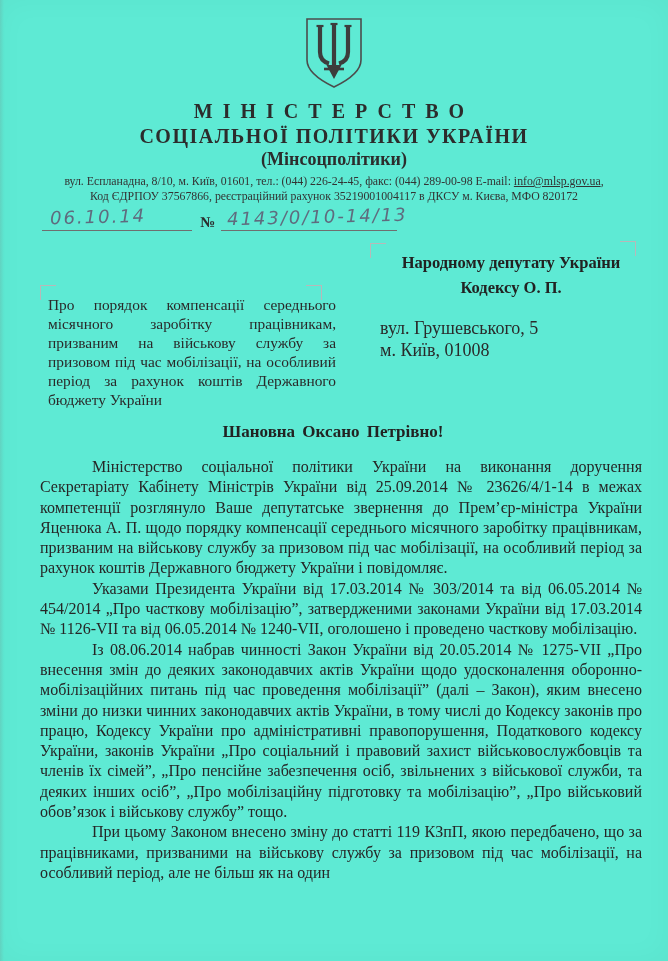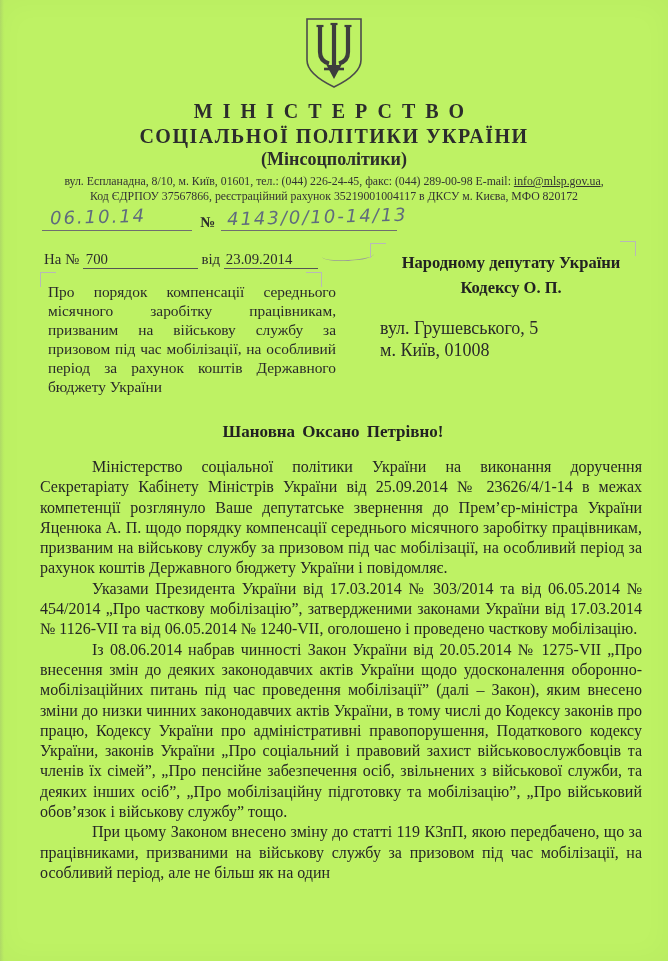--- a/index.html
+++ b/index.html
@@ -1,20 +1,20 @@
 <!DOCTYPE html>
 <html lang="uk"><head>
 <meta charset="utf-8">
 <style>
   html,body { margin:0; padding:0; background:#e8e8e8; }
   .page {
     position:relative;
     width:668px; height:961px;
     margin:0 auto;
-    background:#bef264;
+    background:#5eead4;
     font-family:"Liberation Serif", serif;
     color:#262626;
     overflow:hidden;
     box-shadow:inset 0 0 30px rgba(0,0,0,0.03);
   }
   
   .scan-edge { position:absolute; left:0; top:0; bottom:0; width:4px;
     background:linear-gradient(to right, rgba(120,120,120,0.18), rgba(120,120,120,0)); }
 
   
@@ -45,21 +45,21 @@
   .recipient { position:absolute; left:380px; top:250px; width:262px; }
   .recipient .r1, .recipient .r2 { font-weight:bold; font-size:16.5px; line-height:25px; color:#222;text-align:center; }
   .recipient .addr-lines { margin-top:17px; font-size:18px; line-height:22px; color:#2a2a2a; }
 
   
   .mark { position:absolute; width:15px; height:14px; }
   .mark.tl { border-top:1px solid #b8b8b8; border-left:1px solid #b8b8b8; }
   .mark.tr { border-top:1px solid #b8b8b8; border-right:1px solid #b8b8b8; }
 
   
-  .subject { position:absolute; left:48px; top:283px; width:288px;
+  .subject { position:absolute; left:48px; top:296px; width:288px;
              font-size:15.4px; line-height:18.9px; text-align:justify; color:#2a2a2a; }
 
   
   .salutation { position:absolute; top:422px; left:0; right:2px; text-align:center;
                 font-weight:bold; font-size:17px; color:#222; word-spacing:3px; }
   .body-text { position:absolute; top:457px; left:40px; width:602px;
                font-size:16px; line-height:20.3px; text-align:justify; color:#262626; }
   .body-text p { margin:0; text-indent:52px; }
 </style>
 </head>
@@ -92,26 +92,20 @@
     <div class="addr">
       <span>вул. Еспланадна, 8/10, м. Київ, 01601, тел.: (044) 226-24-45,  факс: (044) 289-00-98 E-mail: </span><span class="email">info@mlsp.gov.ua</span><span>,</span><br>
       <span>Код ЄДРПОУ 37567866, реєстраційний рахунок 35219001004117 в ДКСУ м. Києва, МФО 820172</span>
     </div>
   </div>
 
   <div class="ref-row1">
     <span class="u-date"><span class="hand">06.10.14</span></span><span class="no-label">№</span><span class="u-num"><span class="hand">4143/0/10-14/13</span></span>
   </div>
 
-  <div class="ref-row2">
-    <span>На №</span>
-    <span class="u-reply">700</span>
-    <span>від</span>
-    <span class="u-rdate">23.09.2014</span><span class="squiggle"></span>
-  </div>
 
   <div class="recipient">
     <span class="mark tl" style="left:-10px; top:-7px;"></span>
     <span class="mark tr" style="right:6px; top:-9px;"></span>
     <div class="r1">Народному депутату України</div>
     <div class="r2">Кодексу О. П.</div>
     <div class="addr-lines">
       <div>вул. Грушевського, 5</div>
       <div>м. Київ, 01008</div>
     </div>

